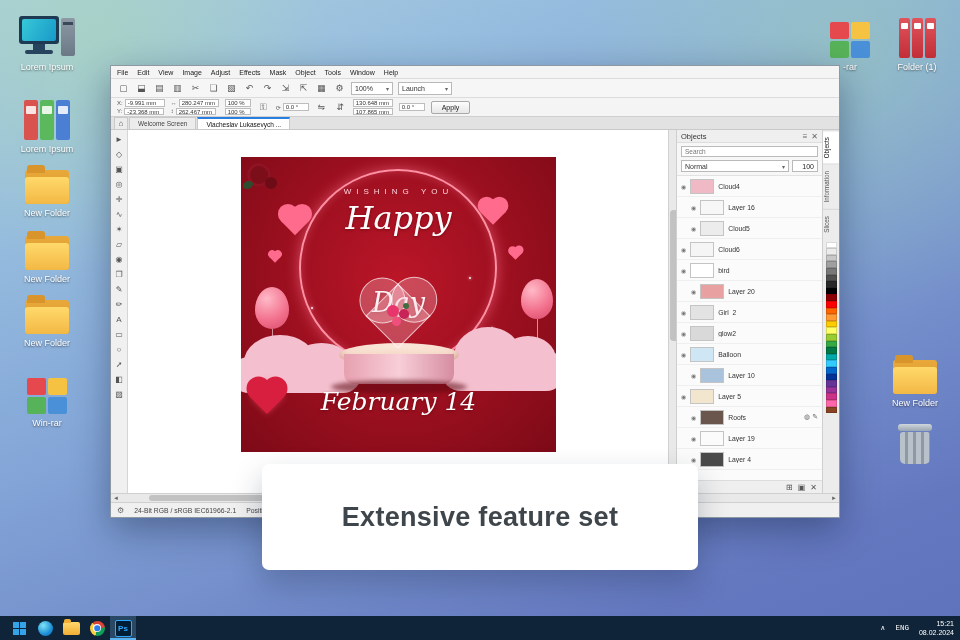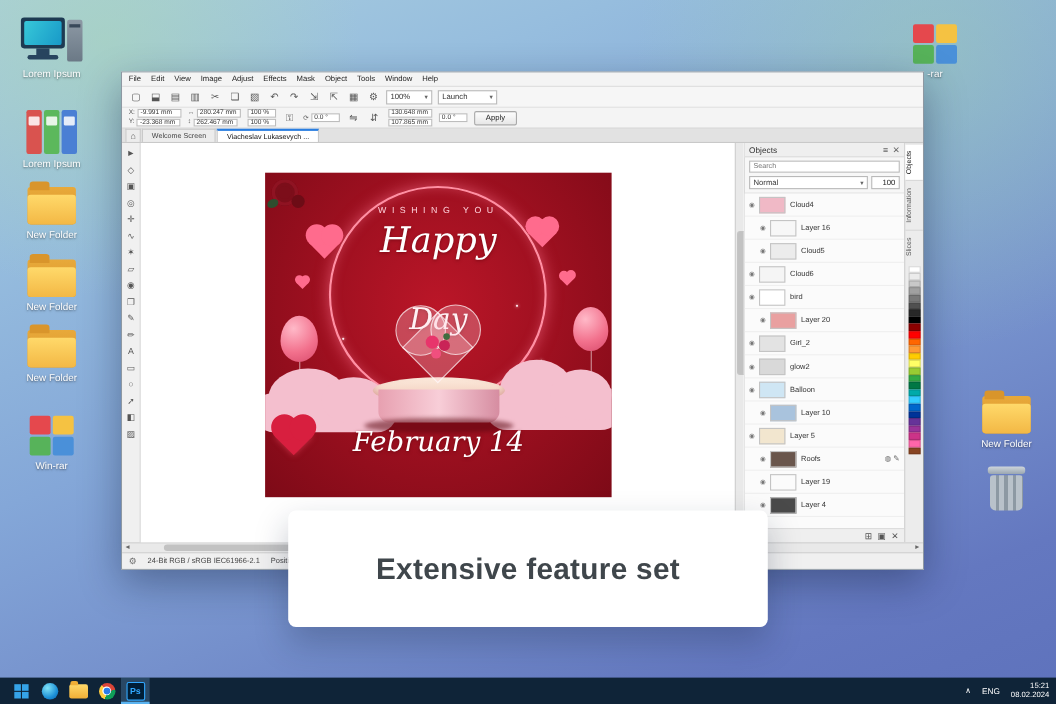--- a/index.html
+++ b/index.html
@@ -95,21 +95,21 @@
 
   
   .poster { position:absolute; left:113px; top:27px; width:315px; height:295px; overflow:hidden;
     background:radial-gradient(ellipse at 50% 42%, #bb1628 0%, #9e1020 48%, #7d0a17 100%); cursor:pointer; }
   .ring { position:absolute; left:58px; top:12px; width:198px; height:198px; border:2px solid #ff8fa3; border-radius:50%;
     box-shadow:0 0 14px rgba(255,120,150,.55), inset 0 0 10px rgba(255,120,150,.35); }
   .p-wishing { position:absolute; top:30px; width:100%; text-align:center; color:#ffd3dc; font-size:8px; letter-spacing:5px; }
   .p-line { position:absolute; width:100%; text-align:center; color:#fff; font-family:"DejaVu Serif", serif; font-style:italic; text-shadow:0 1px 3px rgba(90,0,10,.6); }
   .p-happy { top:42px; font-size:32px; }
   .p-val { top:80px; font-size:31px; }
-  .p-day { top:118px; font-size:27px; }
+  .p-day { top:130px; font-size:27px; }
   .p-feb { top:230px; font-size:25px; z-index:5; }
   .p-tag { top:266px; font-size:10px; color:#ffe3e9; z-index:5; }
 
   .heart { position:absolute; transform:rotate(-45deg); background:#ff6b8d; }
   .heart::before,.heart::after { content:""; position:absolute; width:100%; height:100%; border-radius:50%; background:inherit; }
   .heart::before { top:-50%; left:0; }
   .heart::after { left:50%; top:0; }
   .heart.dark { background:#d81f3f; box-shadow:0 0 6px rgba(255,80,110,.5); }
 
   .balloon { position:absolute; border-radius:50%/55% 55% 45% 45%;
@@ -185,21 +185,21 @@
   .win-logo i { background:#35a3e8; }
   .edge-ball { width:15px; height:15px; border-radius:50%; background:radial-gradient(circle at 35% 30%,#7fe3f7,#1b8fd6 62%,#0b5ea8); }
   .tb-folder { position:relative; width:17px; height:13px; background:linear-gradient(#ffd96a,#f0ae36); border-radius:2px; }
   .tb-folder::before { content:""; position:absolute; top:-3px; left:1px; width:7px; height:4px; background:#f0ae36; border-radius:2px 2px 0 0; }
   .tb-chrome { width:15px; height:15px; border-radius:50%; background:conic-gradient(from -40deg,#db4437 0 33%,#0f9d58 33% 66%,#ffcd40 66% 100%); position:relative; }
   .tb-chrome::before { content:""; position:absolute; left:50%; top:50%; width:8px; height:8px; transform:translate(-50%,-50%); background:#fff; border-radius:50%; }
   .tb-chrome::after { content:""; position:absolute; left:50%; top:50%; width:5.5px; height:5.5px; transform:translate(-50%,-50%); background:#2b7de9; border-radius:50%; }
   .ps-tile { width:17px; height:17px; background:#001e36; border:1px solid #31a8ff; border-radius:2px; color:#31a8ff; font-size:8px; font-weight:bold; display:flex; align-items:center; justify-content:center; }
   .tray { margin-left:auto; display:flex; align-items:center; gap:10px; color:#fff; }
   .tray .caret { font-size:7px; }
-  .tray .lang { font-size:7.5px; }
+  .tray .lang { font-size:7.5px;font-family:Liberation Mono, monospace; }
   .clock { text-align:right; font-size:7px; line-height:1.3; }
 </style>
 </head>
 <body>
 
 <div class="desktop">
 
   <div class="dicon" style="left:12px; top:14px;">
     <div class="art">
         <span class="computer-shape">
@@ -268,20 +268,30 @@
   <div class="dicon" style="left:815px; top:14px;">
     <div class="art">
         <span class="winrar-shape">
           <i></i>
           <i></i>
           <i></i>
           <i></i>
         </span>
       </div>
     <div class="lbl">-rar</div>
+  </div>
+  <div class="dicon" style="left:882px; top:14px;">
+    <div class="art">
+        <span class="archive-shape">
+          <i></i>
+          <i></i>
+          <i></i>
+        </span>
+      </div>
+    <div class="lbl">Folder (1)</div>
   </div>
 
   <div class="dicon" style="left:880px; top:350px;">
     <div class="art">
         <span class="folder-shape">
           <span class="back"></span>
           <span class="tab"></span>
           <span class="front"></span>
         </span>
       </div>

